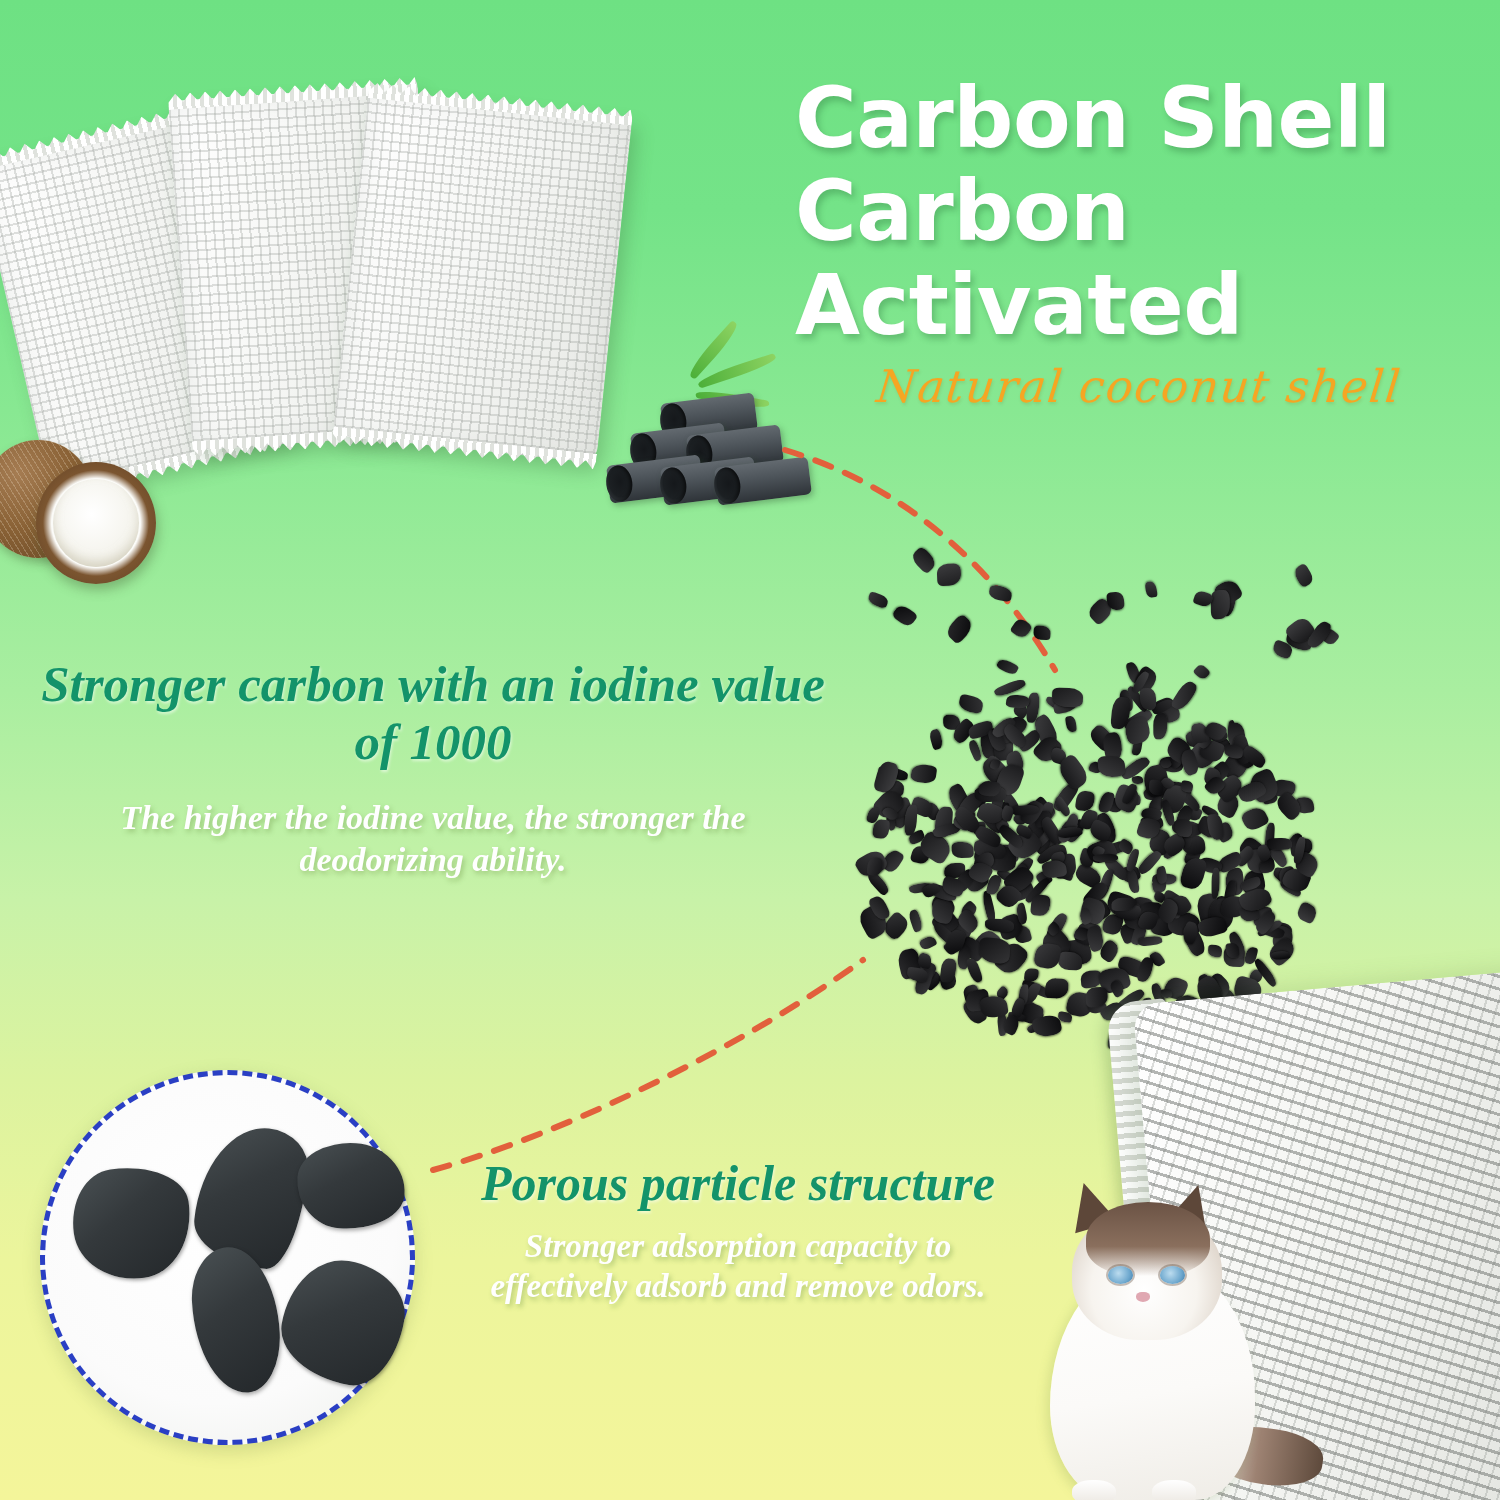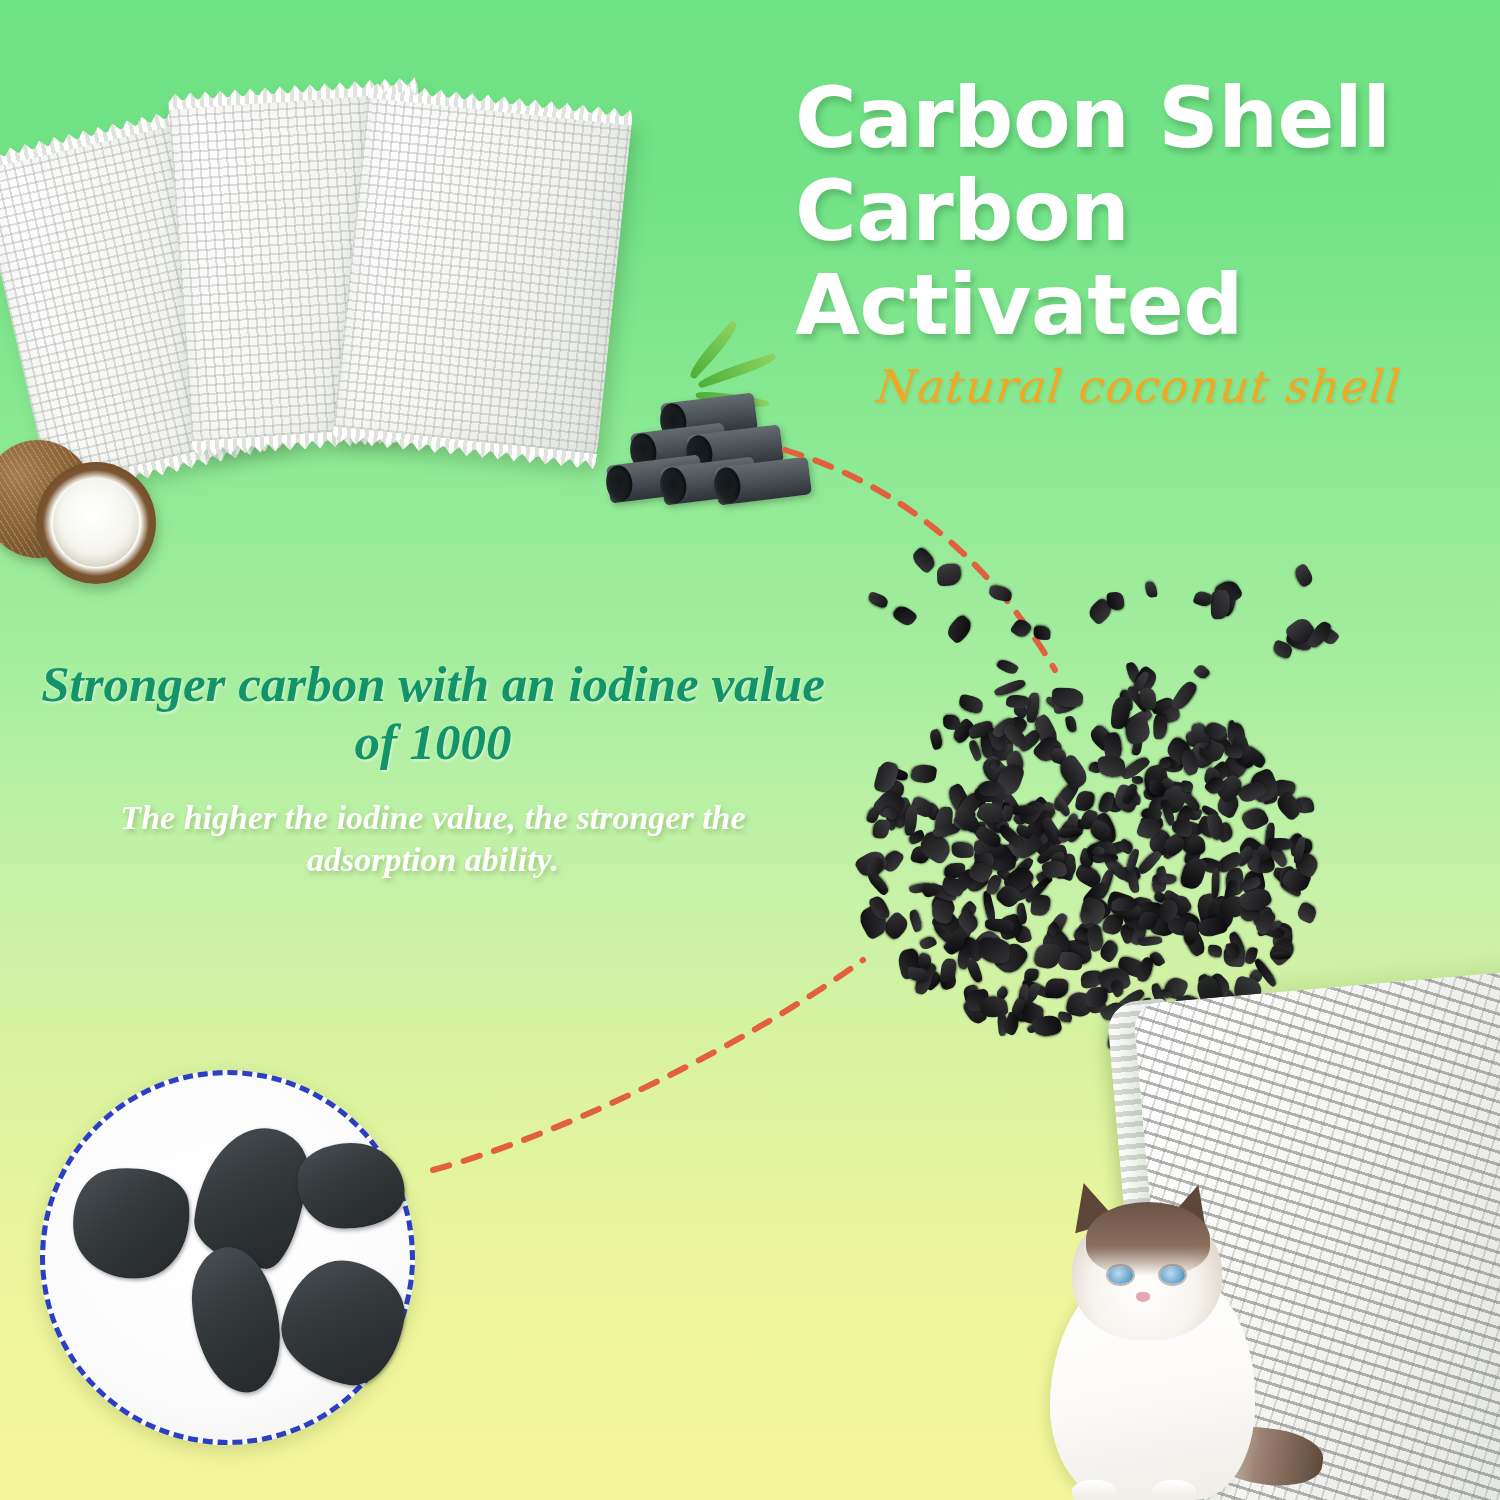--- a/index.html
+++ b/index.html
@@ -698,35 +698,39 @@
       <div class="gran" style="left: 20.8072px; top: 229.186px; width: 18.2332px; height: 15.326px; transform: rotate(276.322deg); background: linear-gradient(194.116deg, rgb(52, 52, 54), rgb(18, 18, 20));"></div>
       <div class="gran" style="left: 379.26px; top: 114.72px; width: 19.292px; height: 13.0273px; transform: rotate(7.62236deg); background: linear-gradient(341.518deg, rgb(54, 54, 56), rgb(20, 20, 22));"></div>
       <div class="gran" style="left: 99.0968px; top: 302.937px; width: 23.3199px; height: 16.7428px; transform: rotate(286.114deg); background: linear-gradient(245.616deg, rgb(43, 43, 45), rgb(9, 9, 11));"></div>
       <div class="gran" style="left: 264.354px; top: 353.318px; width: 16.0995px; height: 11.149px; transform: rotate(240.829deg); background: linear-gradient(75.877deg, rgb(51, 51, 53), rgb(17, 17, 19));"></div>
       <div class="gran" style="left: 26.5104px; top: 265.781px; width: 15.212px; height: 23.8277px; transform: rotate(334.825deg); background: linear-gradient(69.6379deg, rgb(55, 55, 57), rgb(21, 21, 23));"></div>
       <div class="gran" style="left: 211.923px; top: 130.815px; width: 31.5794px; height: 22.2223px; transform: rotate(54.0149deg); background: linear-gradient(184.064deg, rgb(56, 56, 58), rgb(22, 22, 24));"></div>
     </div>
 
   <div class="feature" id="feature-iodine">
     <div class="feature-head">Stronger carbon with an iodine value of 1000</div>
-    <div class="feature-body">The higher the iodine value, the stronger the adsorption ability.</div>
+    <div class="feature-body">The higher the iodine value, the stronger the deodorizing ability.</div>
   </div>
 
   <svg class="arrow-svg" style="left:408px; top:940px;" width="470" height="240">
     <path d="M 25 230 C 150 196, 330 110, 455 20" fill="none" stroke="#e2603c" stroke-width="6" stroke-dasharray="17 15" stroke-linecap="round"></path>
   </svg>
 
   <div id="magnifier">
       <div class="chunk" style="left: 28px; top: 92px; width: 118px; height: 112px; border-radius: 38% 62% 46% 54% / 52% 38% 62% 48%; transform: rotate(-8deg); background: linear-gradient(148deg, rgb(74, 81, 84) 0%, rgb(52, 57, 60) 42%, rgb(35, 39, 42) 100%);"></div>
       <div class="chunk" style="left: 152px; top: 52px; width: 108px; height: 140px; border-radius: 60% 40% 30% 70% / 70% 28% 72% 30%; transform: rotate(6deg); background: linear-gradient(148deg, rgb(74, 81, 84) 0%, rgb(52, 57, 60) 42%, rgb(35, 39, 42) 100%);"></div>
       <div class="chunk" style="left: 148px; top: 172px; width: 86px; height: 146px; border-radius: 44% 56% 40% 60% / 36% 60% 40% 64%; transform: rotate(-3deg); background: linear-gradient(148deg, rgb(74, 81, 84) 0%, rgb(52, 57, 60) 42%, rgb(35, 39, 42) 100%);"></div>
       <div class="chunk" style="left: 252px; top: 68px; width: 108px; height: 86px; border-radius: 52% 48% 58% 42% / 44% 56%; transform: rotate(4deg); background: linear-gradient(148deg, rgb(74, 81, 84) 0%, rgb(52, 57, 60) 42%, rgb(35, 39, 42) 100%);"></div>
       <div class="chunk" style="left: 238px; top: 186px; width: 120px; height: 122px; border-radius: 46% 54% 36% 64% / 60% 40%; transform: rotate(10deg); background: linear-gradient(148deg, rgb(74, 81, 84) 0%, rgb(52, 57, 60) 42%, rgb(35, 39, 42) 100%);"></div>
     </div>
 
+  <div class="feature" id="feature-porous">
+    <div class="feature-head">Porous particle structure</div>
+    <div class="feature-body">Stronger adsorption capacity to effectively adsorb and remove odors.</div>
+  </div>
 
   <div id="bigbag-edge"></div>
   <div id="bigbag"></div>
 
   <div id="cat">
     <div class="cat-tail"></div>
     <div class="cat-body"></div>
     <div class="cat-paw" style="left:52px;"></div>
     <div class="cat-paw" style="left:132px;"></div>
     <div class="cat-ear l"></div>

